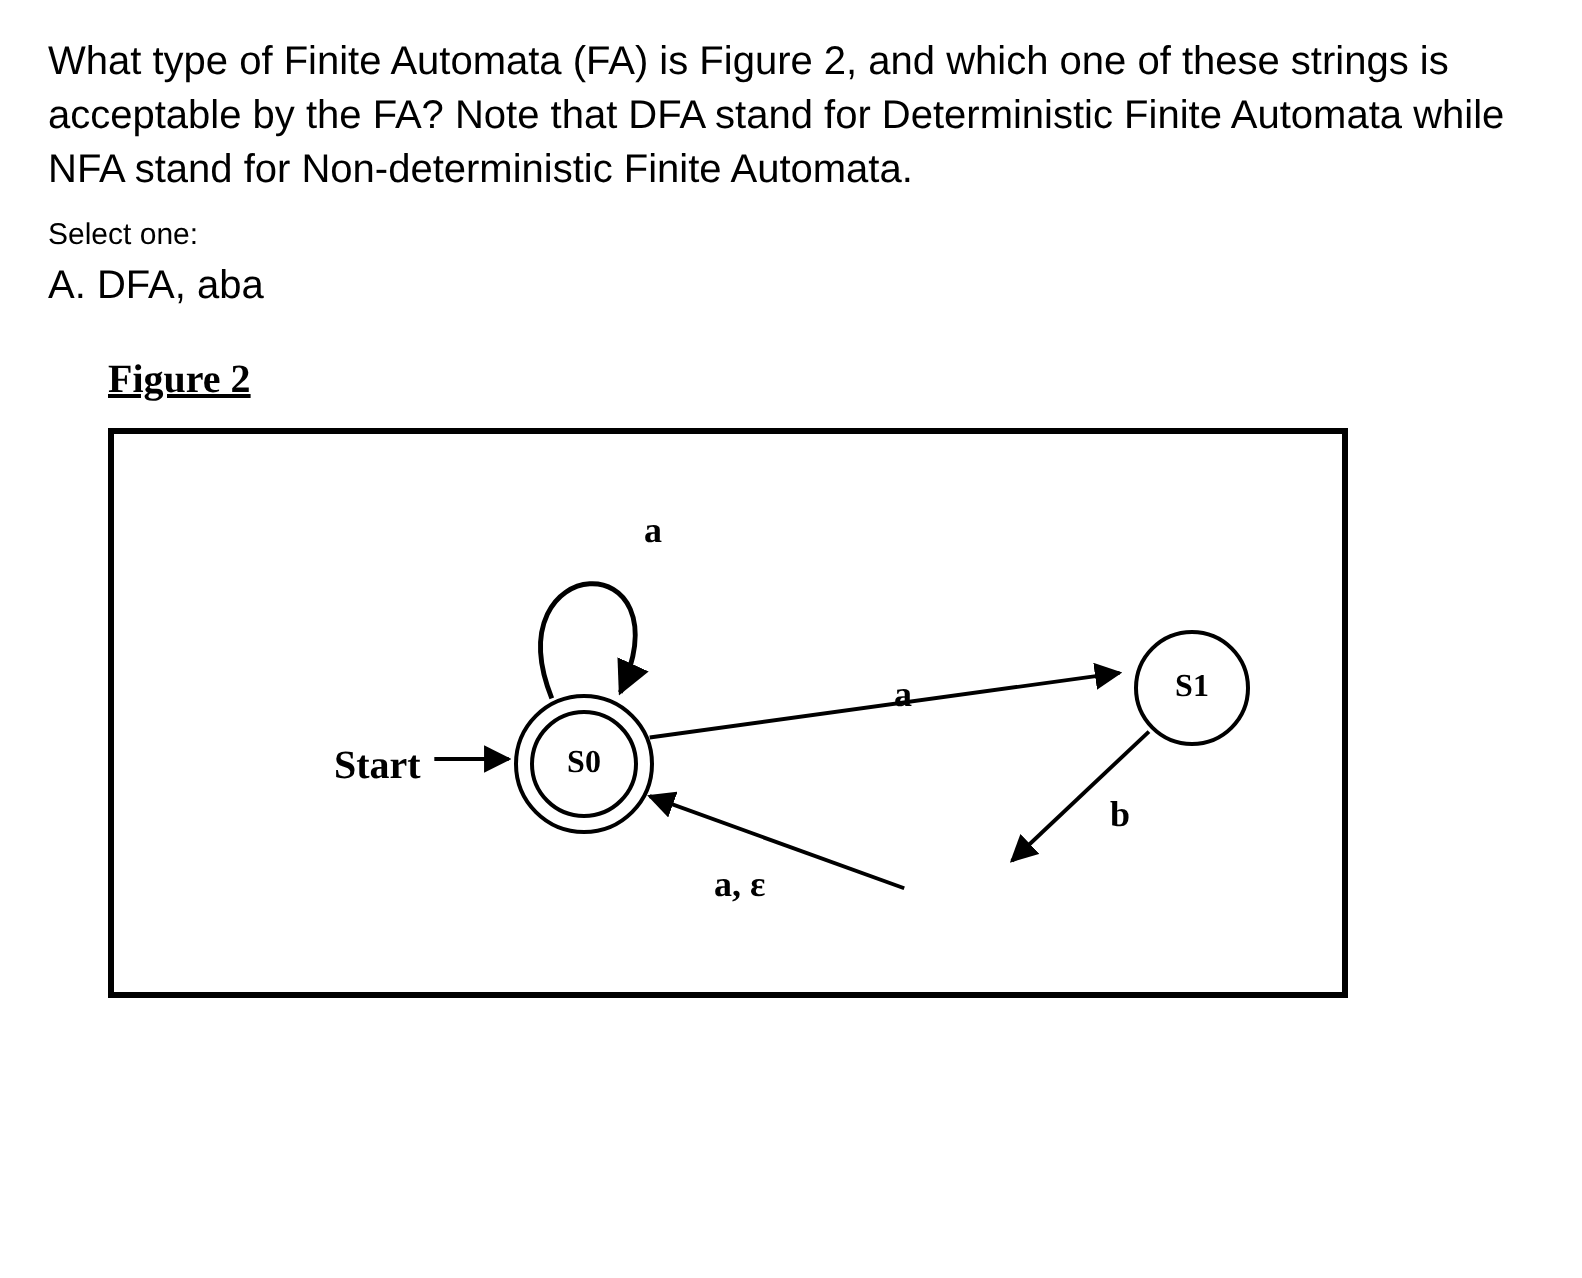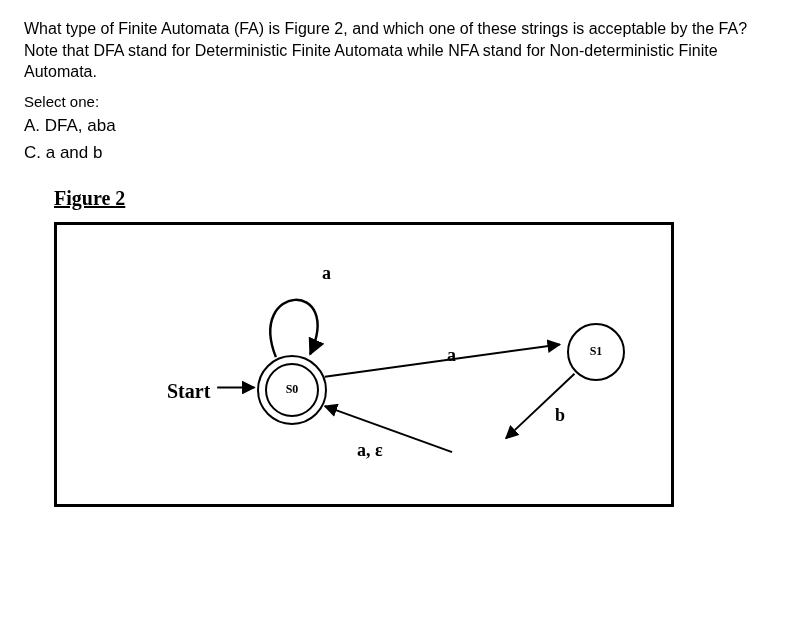--- a/index.html
+++ b/index.html
@@ -5,36 +5,36 @@
   * { margin: 0; padding: 0; box-sizing: border-box; }
   body {
     font-family: Arial, Helvetica, sans-serif;
     width: 791px;
     height: 639px;
     padding: 18px 24px;
     color: #000;
     background: #fff;
   }
   .question {
-    font-size: 16px;
+    font-size: 20px;
     line-height: 1.35;
     margin-bottom: 10px;
   }
   .select-one {
     font-size: 15px;
     margin-bottom: 6px;
   }
   .options {
     display: flex;
     flex-direction: column;
     gap: 7px;
     margin-bottom: 24px;
   }
   .option {
-    font-size: 17px;
+    font-size: 20px;
   }
   .figure-title {
     font-family: "Times New Roman", Times, serif;
     font-size: 20px;
     font-weight: bold;
     text-decoration: underline;
     margin-left: 30px;
     margin-bottom: 12px;
   }
   .figure-box {
@@ -46,21 +46,21 @@
     font-family: "Times New Roman", Times, serif;
   }
   .state {
     position: absolute;
     border: 2px solid #000;
     border-radius: 50%;
     display: flex;
     align-items: center;
     justify-content: center;
     font-weight: bold;
-    font-size: 12px;
+    font-size: 16px;
     background: #fff;
   }
   .s0-outer {
     width: 70px; height: 70px;
     left: 200px; top: 130px;
   }
   .s0-inner {
     width: 54px; height: 54px;
     left: 208px; top: 138px;
   }
@@ -91,21 +91,20 @@
   }
 </style>
 </head>
 <body>
 
 <div class="question">What type of Finite Automata (FA) is Figure 2, and which one of these strings is acceptable by the FA? Note that DFA stand for Deterministic Finite Automata while NFA stand for Non-deterministic Finite Automata.</div>
 <div class="select-one">Select one:</div>
 
 <div class="options">
   <div class="option">A. DFA, aba</div>
-  <div class="option">C. a and b</div>
 </div>
 
 <div class="figure-title">Figure 2</div>
 
 <div class="figure-box">
 
   <svg class="edges" viewBox="0 0 620 285">
     <defs>
       <marker id="arrow" viewBox="0 0 10 10" refX="9" refY="5" markerWidth="7" markerHeight="7" orient="auto-start-reverse">
         <path d="M 0 0 L 10 5 L 0 10 z" fill="#000"></path>

